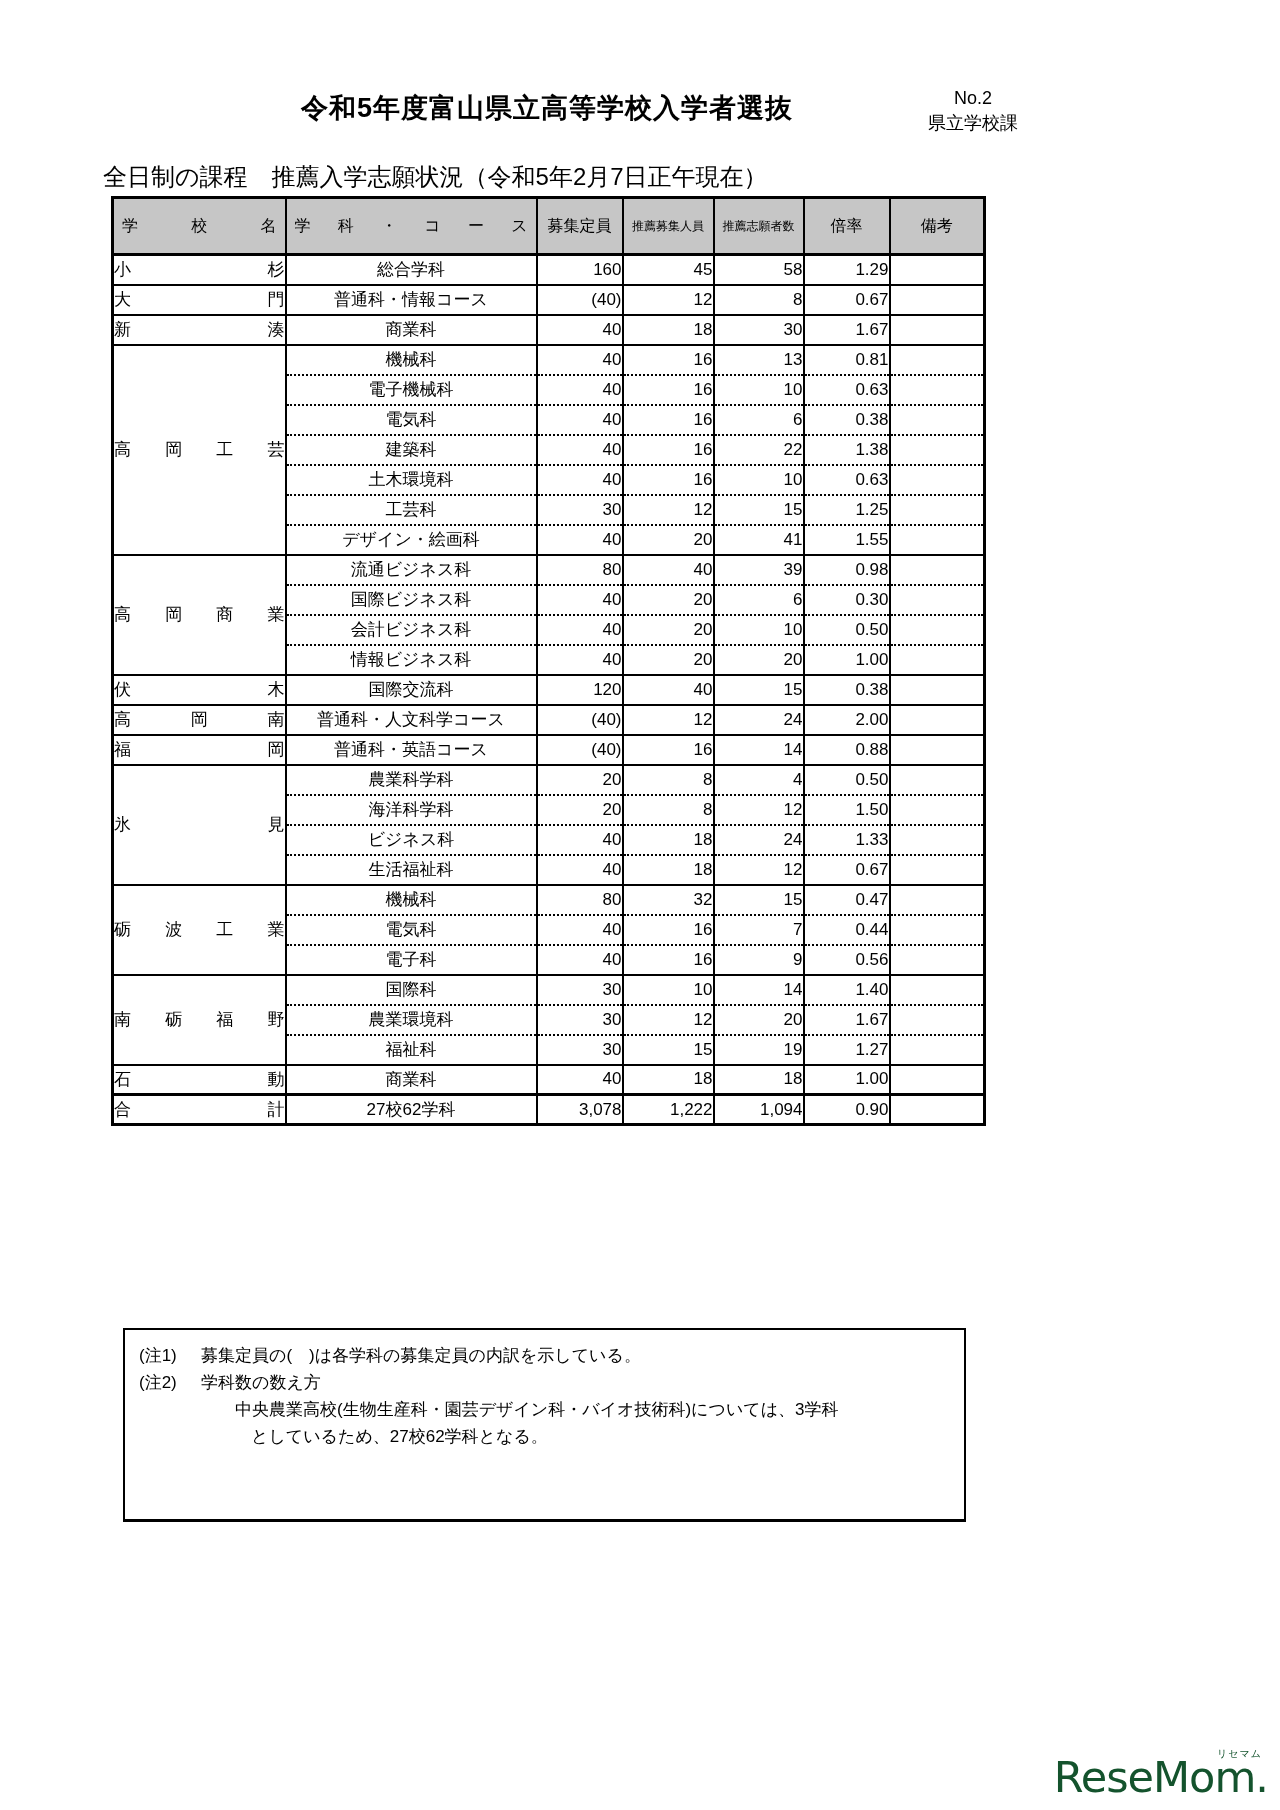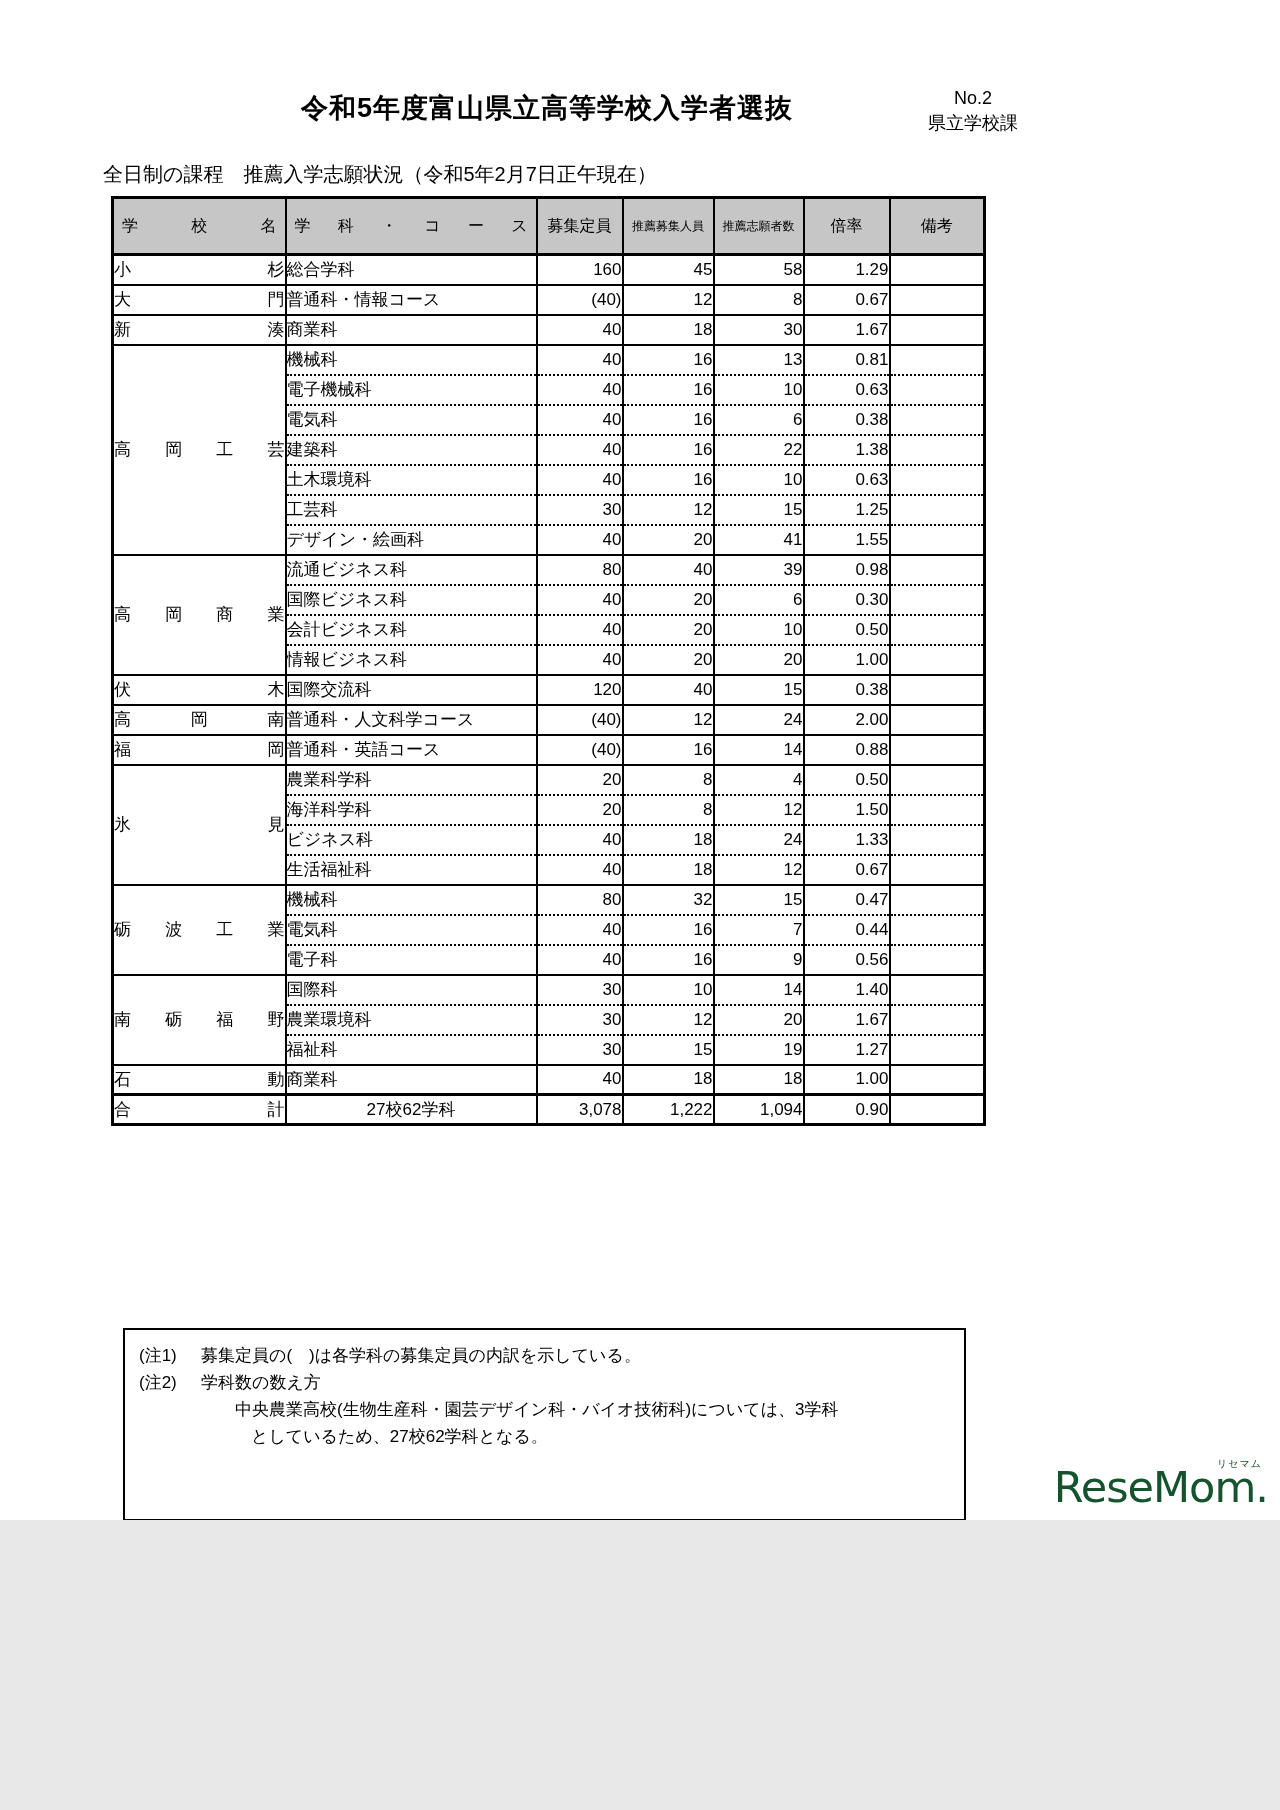--- a/index.html
+++ b/index.html
@@ -1,32 +1,32 @@
 <!DOCTYPE html>
 <html><head>
 <meta charset="utf-8">
 <style>
   html,body { margin:0; padding:0; background:#e8e8e8; }
   .page {
-    position:relative; width:1280px; height:1520px; margin:0 auto;
+    position:relative; width:1280px; height:1810px; margin:0 auto;
     background:#ffffff; color:#000;
     font-family:"Liberation Sans","DejaVu Sans",sans-serif;
     overflow:hidden;
   }
   
   .doc-title {
     position:absolute; top:90px; left:111px; width:872px;
     text-align:center; font-size:27px; font-weight:bold; letter-spacing:1px;
   }
   .corner-block {
     position:absolute; top:86px; left:928px; width:90px;
     text-align:center; font-size:18px; line-height:25px;
   }
   .doc-subtitle {
-    position:absolute; top:161px; left:103px; font-size:20px;
+    position:absolute; top:161px; left:103px; font-size:24px;
   }
   
   table.adm {
     position:absolute; top:196px; left:111px; width:872px;
     border-collapse:collapse; table-layout:fixed;
     border:3px solid #000;
   }
   table.adm th, table.adm td {
     border-left:2px solid #000; padding:0; vertical-align:middle;
     overflow:hidden; white-space:nowrap;
@@ -38,21 +38,21 @@
   }
   table.adm thead th.small { font-size:12px; }
   table.adm thead th { text-align:center; }
   table.adm thead th.justify-head { padding:0 8px; }
   table.adm tbody tr { height:30px; }
   tr.total-row { height:33px; }
   .group-start > td { border-top:2px solid #000; }
   .group-cont  > td { border-top:2px dotted #000; }
   .total-row   > td { border-top:3px solid #000; }
   td.school-cell { padding:0 7px; font-size:17px; }
-  td.dept-cell   { padding-left:6px; text-align:left; font-size:17px;margin-top:39px; }
+  td.dept-cell   { padding-left:6px; text-align:center; font-size:17px;margin-top:39px; }
   td.num-cell    { padding-right:9px; text-align:right; font-size:17px; }
   td.total-dept-cell { text-align:center; font-size:17px;margin-top:43px; }
   td.remarks-cell { }
   .jc { display:flex; justify-content:space-between; }
   
   .notes-box {
     position:absolute; top:1328px; left:123px; width:843px; height:194px;
     border:2px solid #000; border-bottom-width:3px;
     box-sizing:border-box; padding:12px 14px; font-size:17px; line-height:27px;
   }

